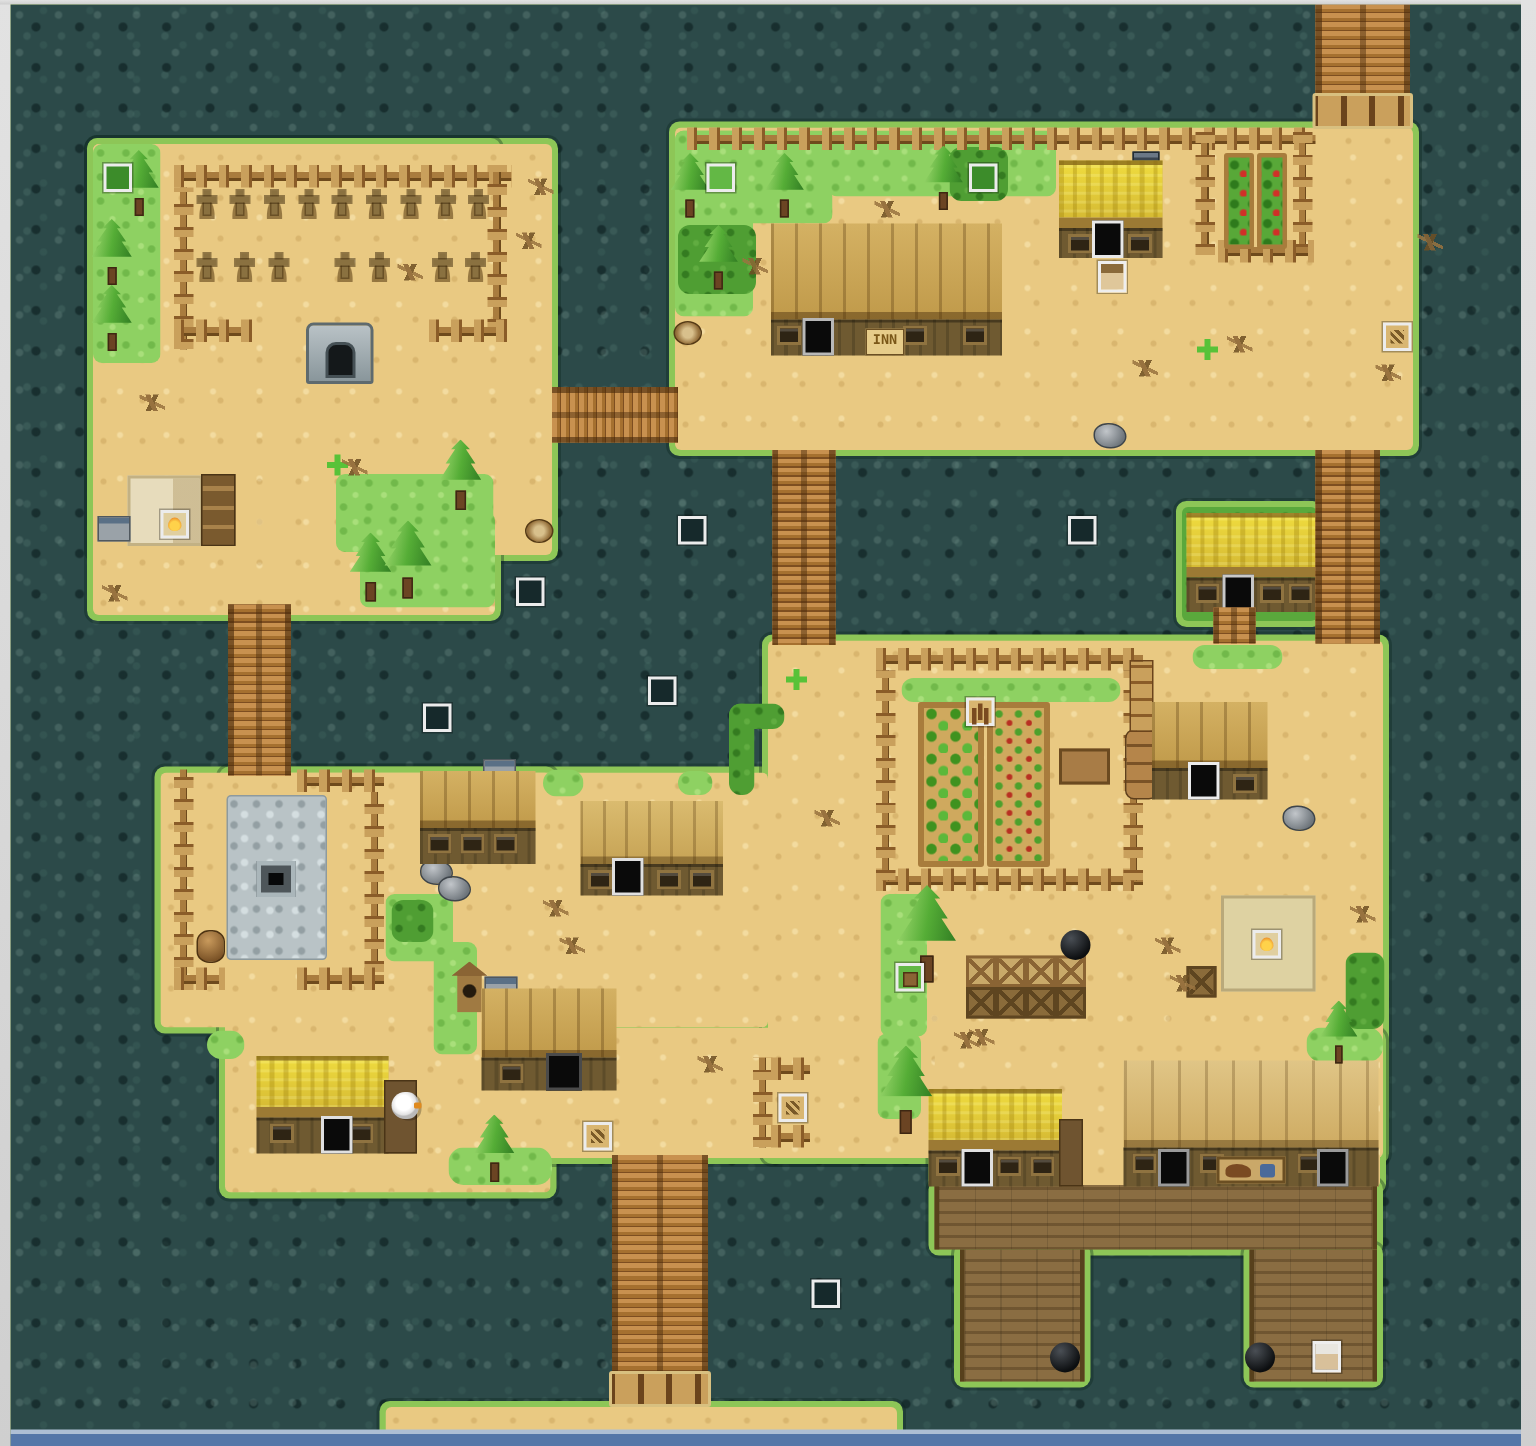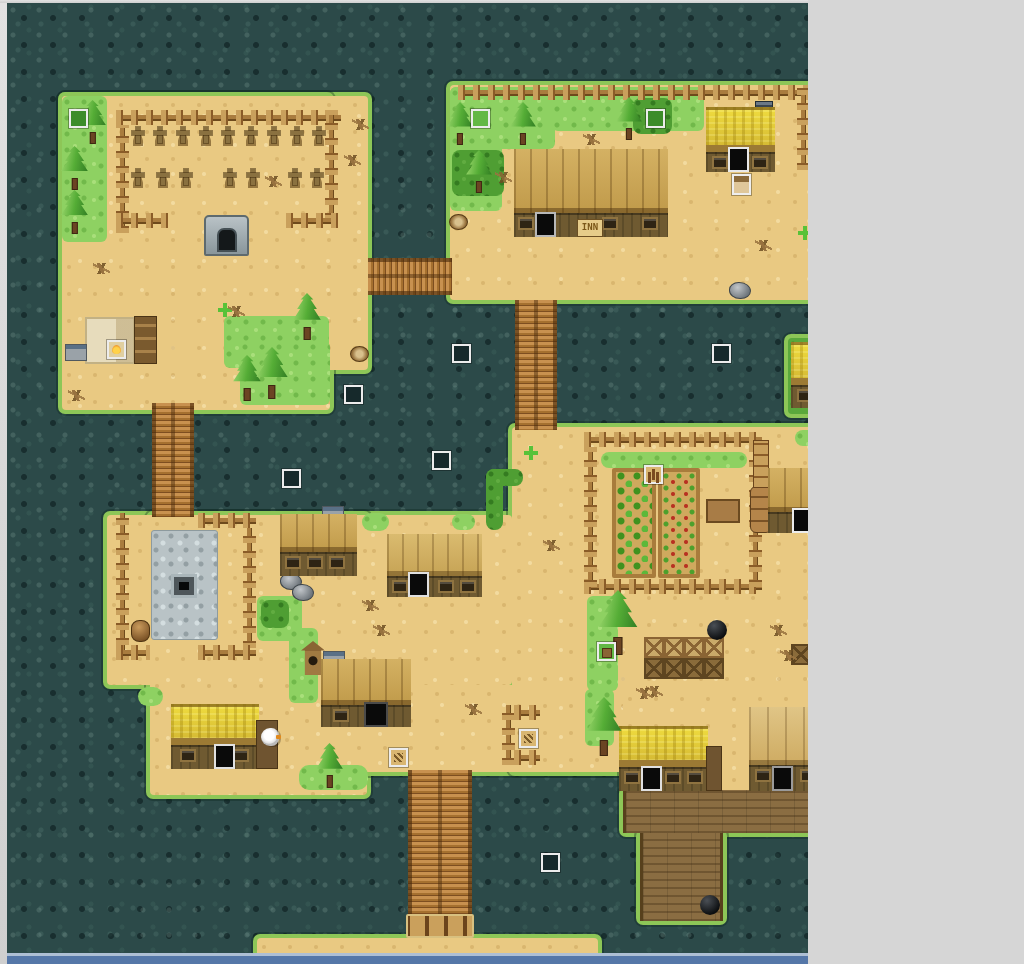--- a/index.html
+++ b/index.html
@@ -1,17 +1,17 @@
 <!DOCTYPE html>
 <html><head>
 <meta charset="utf-8">
 <style>
   html,body{margin:0;padding:0;}
   body{font-family:"DejaVu Sans",sans-serif;background:#d6d6d6;}
-  #stage{position:relative;width:808px;height:964px;overflow:hidden;background:#4d7c0f;}
+  #stage{position:relative;width:1024px;height:964px;overflow:hidden;background:#4d7c0f;}
   .a{position:absolute;}
   
   #water{left:7px;top:3px;width:1007px;height:961px;background-color:#2c4a49;background-image:
     radial-gradient(circle at 6px 7px, rgba(150,180,170,.22) 2px, transparent 3px),
     radial-gradient(circle at 17px 15px, rgba(8,24,25,.55) 2.5px, transparent 3.5px),
     radial-gradient(circle at 11px 21px, rgba(95,135,125,.25) 2px, transparent 3px),
     radial-gradient(circle at 22px 4px, rgba(60,95,90,.45) 2px, transparent 3px);
     background-size:26px 25px,29px 27px,23px 26px,31px 23px;}
   .fringe{background:#8dc657;border-radius:7px;box-shadow:0 0 0 2px rgba(12,36,28,.35);}
   .fill-sand{background-color:#e9c982;background-image:

